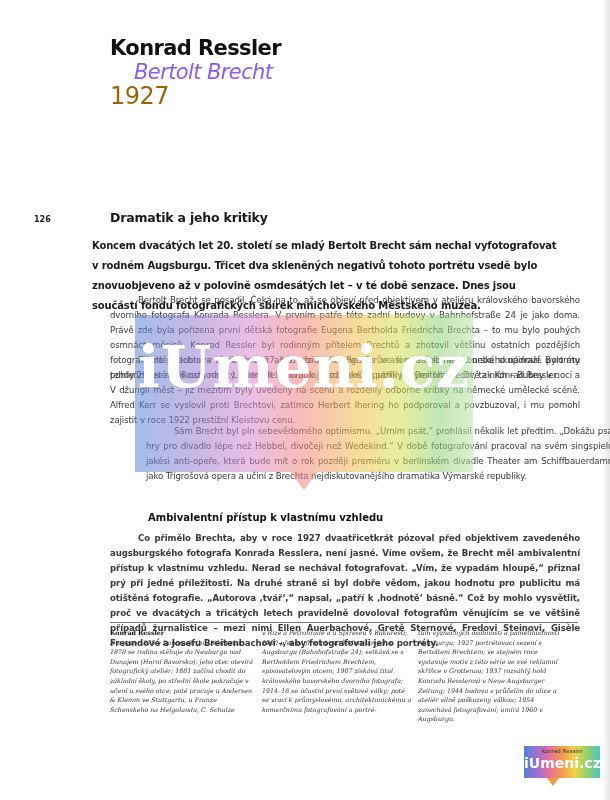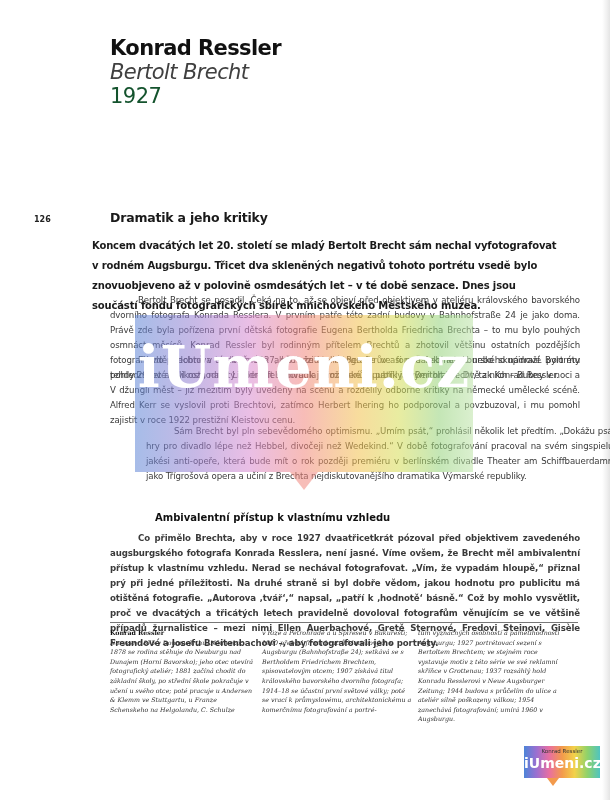--- a/index.html
+++ b/index.html
@@ -4,36 +4,36 @@
 <style>
   html, body { margin:0; padding:0; }
   body {
     width:610px; height:800px; background:#ffffff; position:relative; overflow:hidden;
     font-family:"DejaVu Sans", sans-serif; color:#1a1a1a;
   }
   .page-edge { position:absolute; right:0; top:0; width:8px; height:800px;
     background:linear-gradient(to right,#ffffff,#f0f0f0 60%,#e4e4e4); }
   .head { position:absolute; left:110px; top:36px; line-height:24px; }
   .head .author { font-size:21px; font-weight:bold; letter-spacing:-0.6px; color:#111; }
-  .head .work { font-size:21px; font-style:italic; letter-spacing:-0.6px; color:#404040; }
-  .head .year { font-size:21px; letter-spacing:-0.5px; color:#14532d; }
+  .head .work { font-size:21px; font-style:italic; letter-spacing:-0.6px; color:#8b5cf6;margin-left:24px; }
+  .head .year { font-size:24px; letter-spacing:-0.5px; color:#a16207; }
 
   .page-num { position:absolute; left:34px; top:215px; font-size:8px; font-weight:bold; color:#222;text-align:right; }
   .essay-title { position:absolute; left:110px; top:210px; font-size:12.5px; font-weight:bold; letter-spacing:-0.2px; }
 
   .lead { position:absolute; left:92px; top:236px; width:470px; font-size:10px; font-weight:bold;
     line-height:20px; letter-spacing:-0.15px; text-align:left; }
 
   .body { position:absolute; left:110px; width:470px; font-size:8.6px; line-height:15px;
     color:#3a3a3a; text-align:justify; letter-spacing:-0.1px; }
   .body p { margin:0; text-indent:28px; }
   .p1 { top:293px; }
   .p2 { top:353px; }
   .p3 { top:424px;margin-left:36px; }
-  .subhead { position:absolute; left:148px; top:512px; font-size:10px; font-weight:bold; color:#111;margin-left:7px; }
+  .subhead { position:absolute; left:148px; top:512px; font-size:10px; font-weight:bold; color:#111; }
   .p4 { top:531px;font-weight:bold; }
 
   .rule { position:absolute; left:110px; top:622px; width:468px; height:1px; background:#777; }
 
   .notes { position:absolute; top:628px; font-family:"DejaVu Serif", serif; font-size:6.3px;
     line-height:9.6px; color:#333; font-style:italic; }
   .n1 { left:110px; width:145px; }
   .n2 { left:262px; width:150px; }
   .n3 { left:418px; width:150px; }
   .n1 .nt { font-style:normal; font-weight:bold; color:#111; display:block; }

